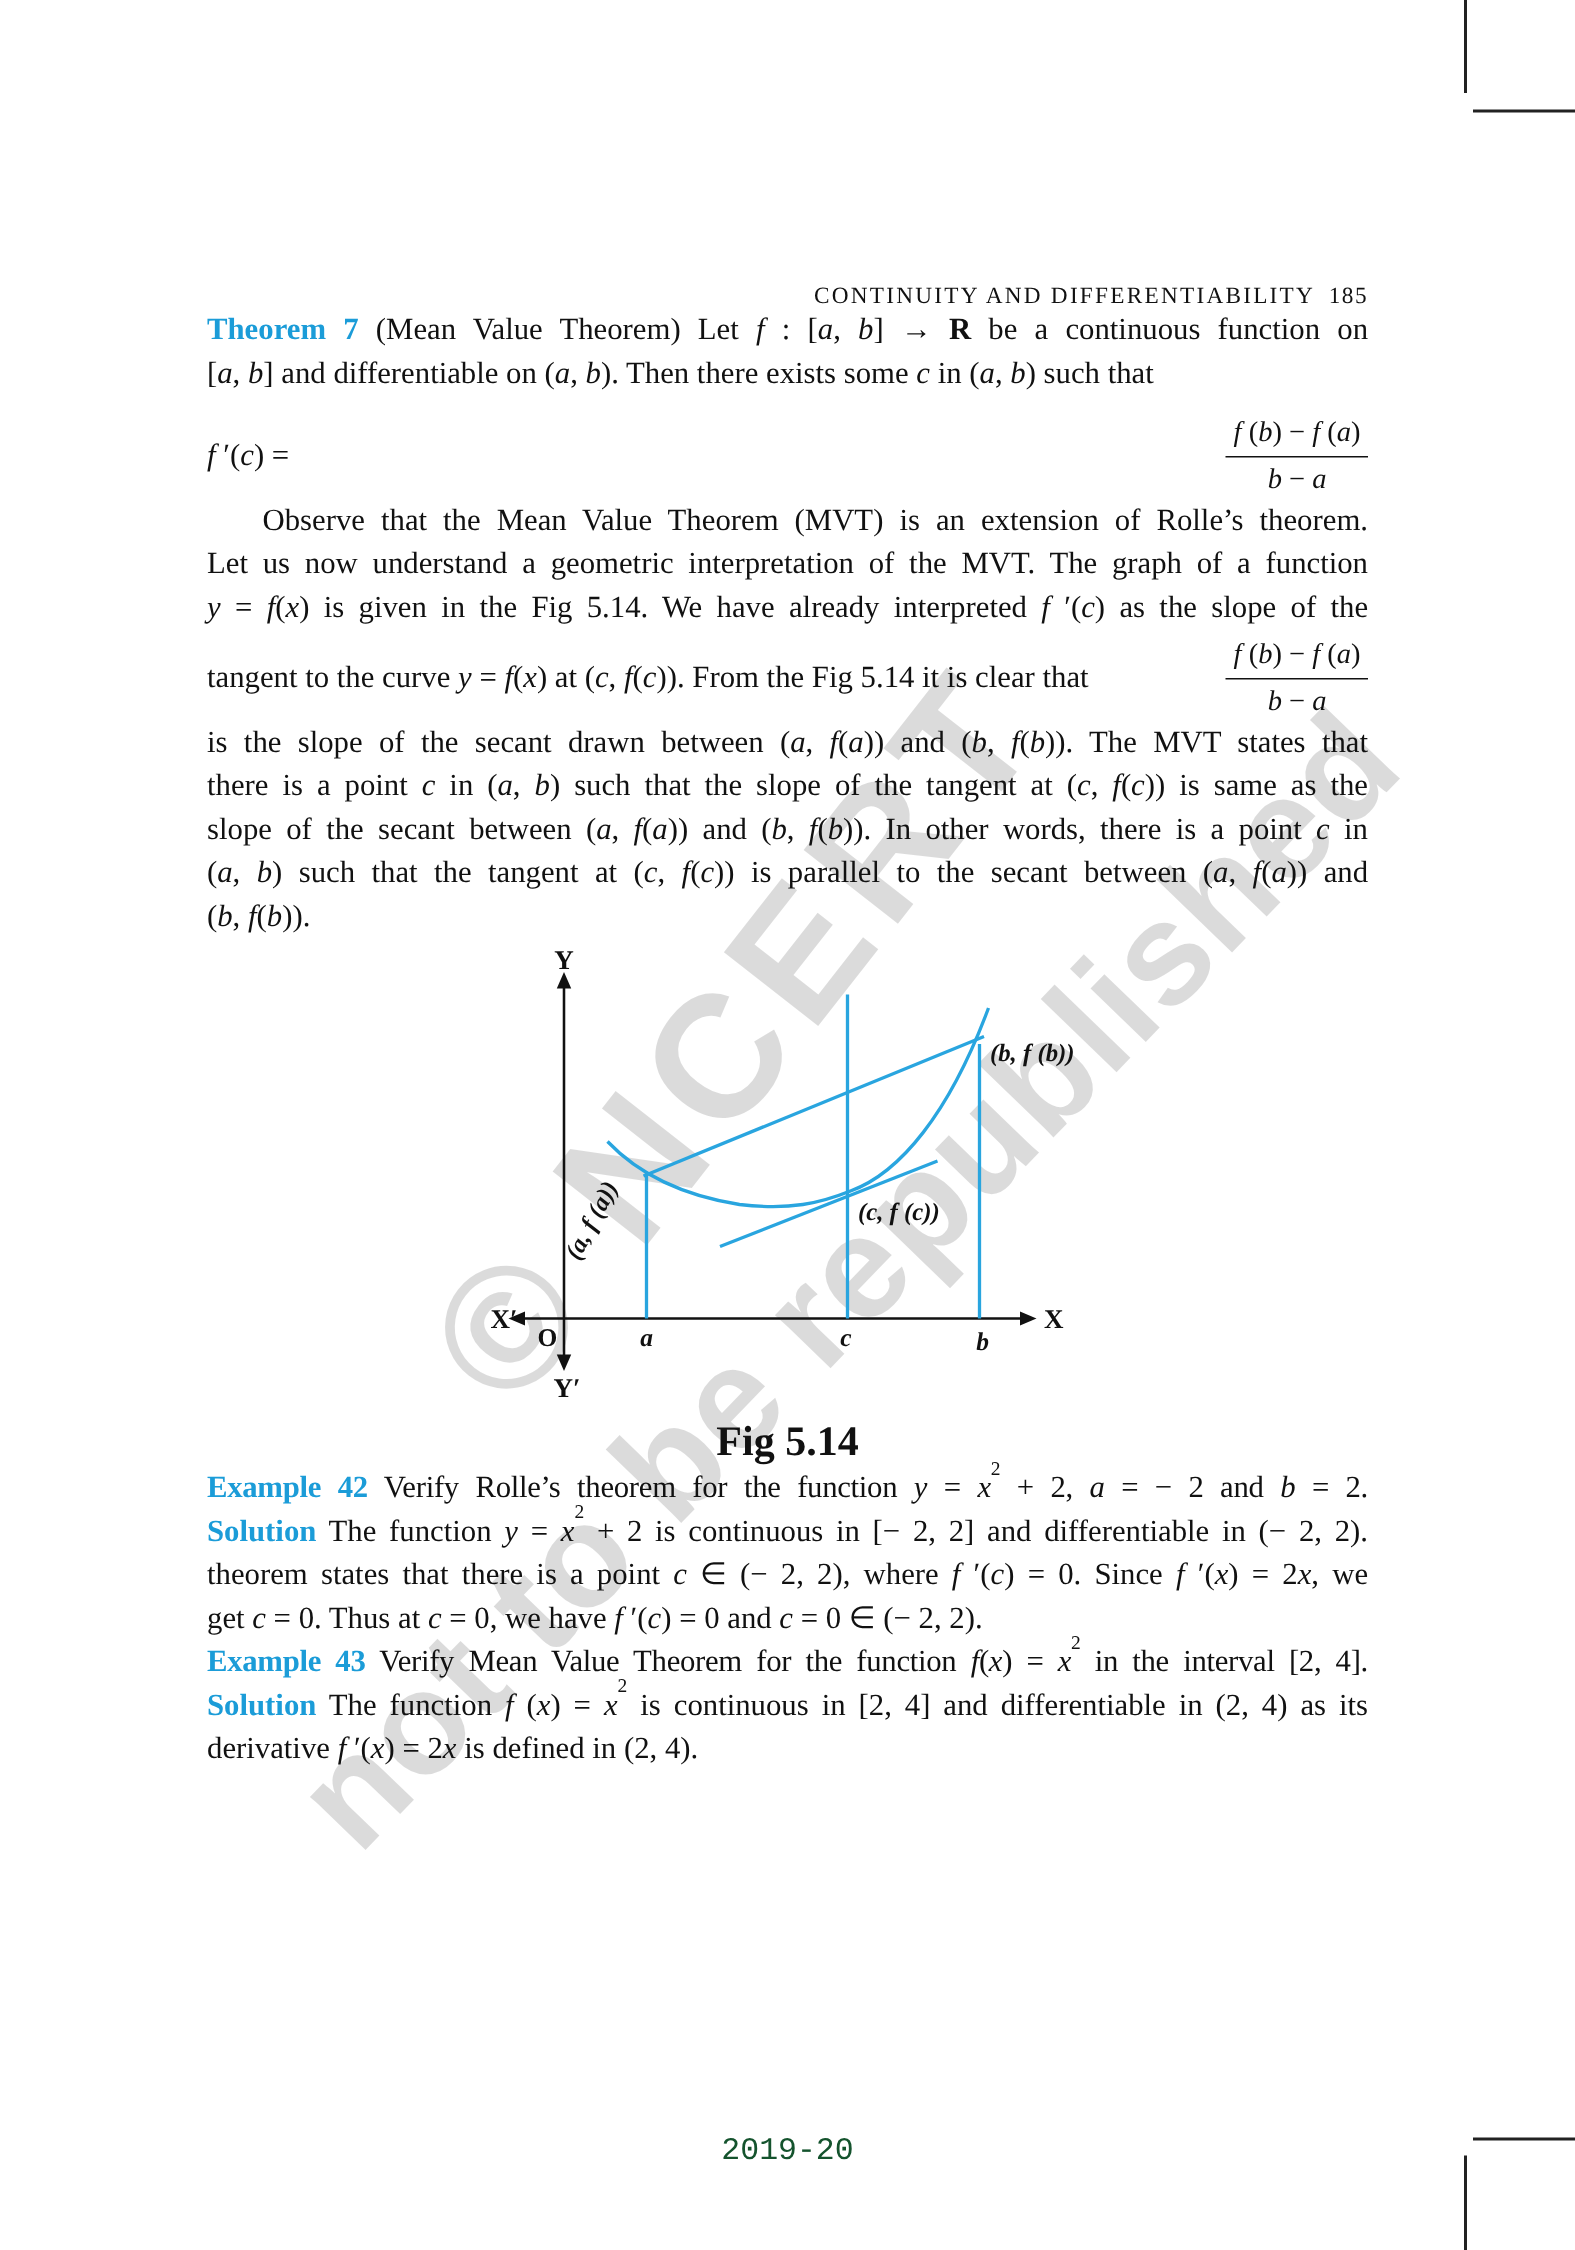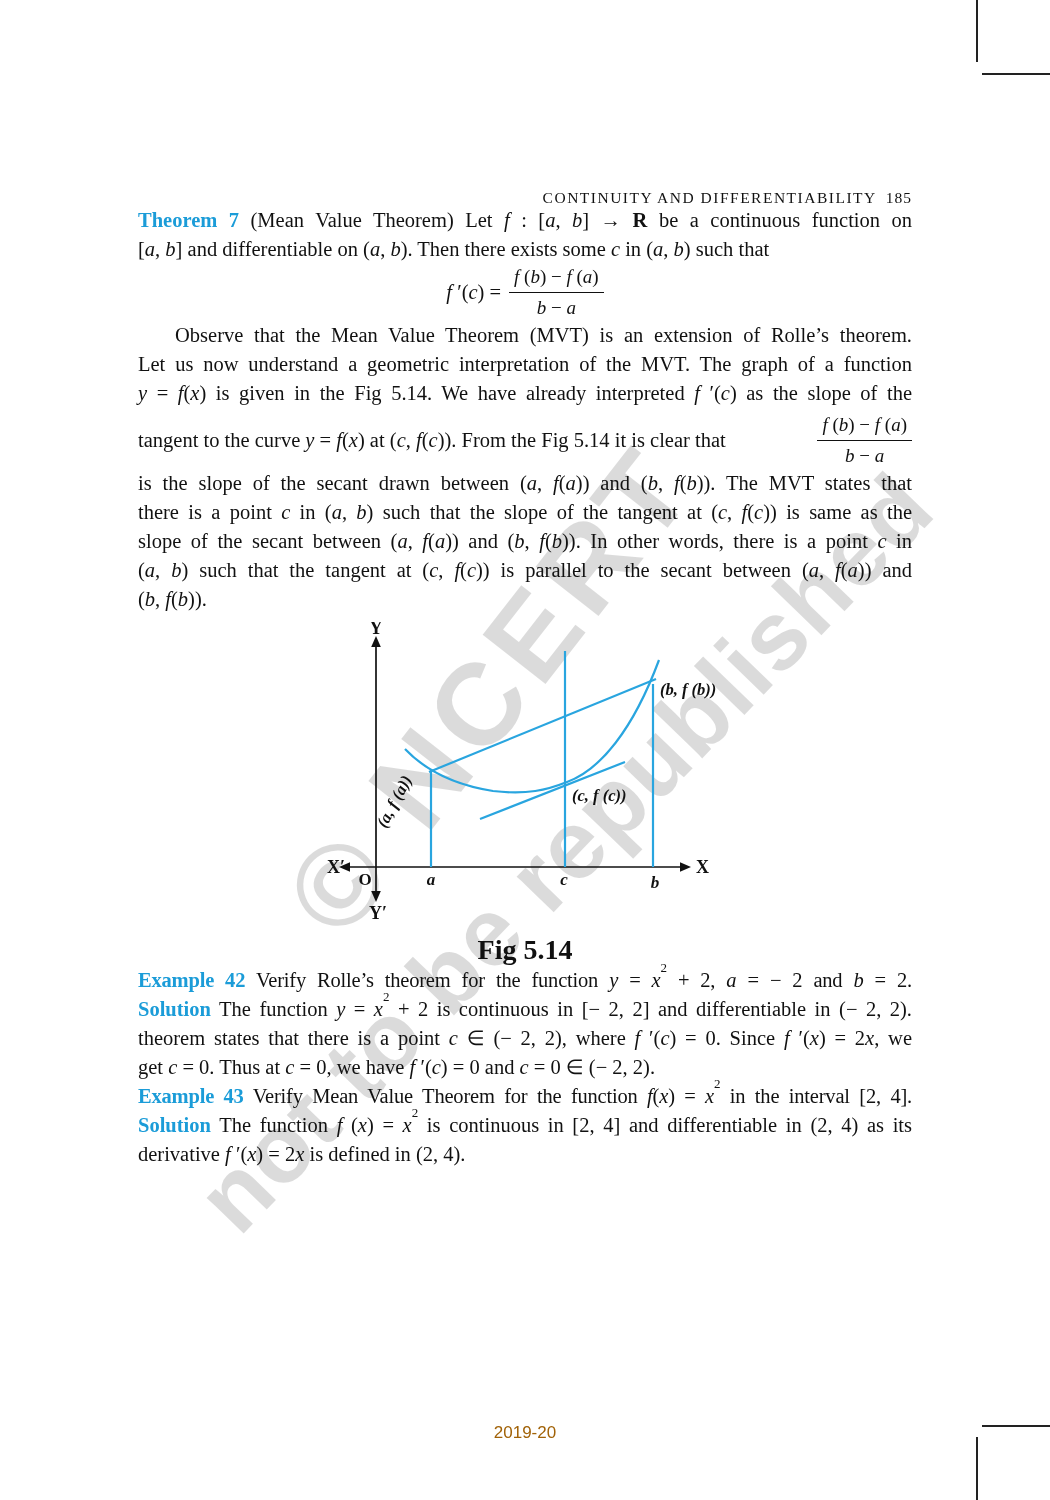--- a/index.html
+++ b/index.html
@@ -34,39 +34,39 @@
   .sol42{margin-top:15px;}
   .ex43{margin-top:14px;}
   .sol43{margin-top:16px;}
   .oneline{text-align:justify;text-align-last:justify;white-space:normal;letter-spacing:-0.2px;}
   sup{font-size:13px;position:relative;top:-7px;line-height:0;}
   i{font-style:italic;}
   
   .frac{display:inline-block;text-align:center;font-size:19px;line-height:26px;vertical-align:middle;}
   .frac .num{display:block;padding:0 5px 2px 5px;border-bottom:1.6px solid #111;}
   .frac .den{display:block;padding-top:2px;}
-  .formula-row{display:flex;justify-content:center;align-items:center;gap:8px;
-               font-size:20.5px;}
+  .formula-row{display:flex;justify-content:space-between;align-items:center;gap:8px;
+               margin-top:12px;font-size:20.5px;}
   .tangent-row{display:flex;justify-content:space-between;align-items:center;
                margin-top:4px;font-size:20.5px;line-height:29px;}
   
   .figure{margin-top:8px;}
   .figure svg{display:block;margin-left:177px;}
   .fig-caption{text-align:center;font-weight:bold;font-size:28px;margin-top:2px;}
   svg text{font-family:"Liberation Serif", serif;font-weight:bold;fill:#111;}
   svg .ax-label{font-size:18px;}
   svg .tick-label{font-size:17px;font-style:italic;}
   svg .o-label{font-size:17px;}
   svg .pt-label{font-size:16.5px;font-style:italic;}
   svg .axis{stroke:#111;stroke-width:1.7;fill:none;}
   svg .ah{fill:#111;stroke:none;}
   svg .blueline{stroke:var(--figure_blue);stroke-width:2.2;fill:none;}
   
   .footer{position:absolute;left:0;right:0;top:1423px;text-align:center;z-index:1;
-          font-family:Liberation Sans, sans-serif;font-size:17px;color:#a16207;}
+          font-family:Liberation Mono, monospace;font-size:21px;color:#14532d;}
 </style>
 </head>
 <body>
 
 <div class="page">
 
   <div class="wm wm1">© NCERT</div>
   <div class="wm wm2">not to be republished</div>
 
   <div class="crop tv"></div>

